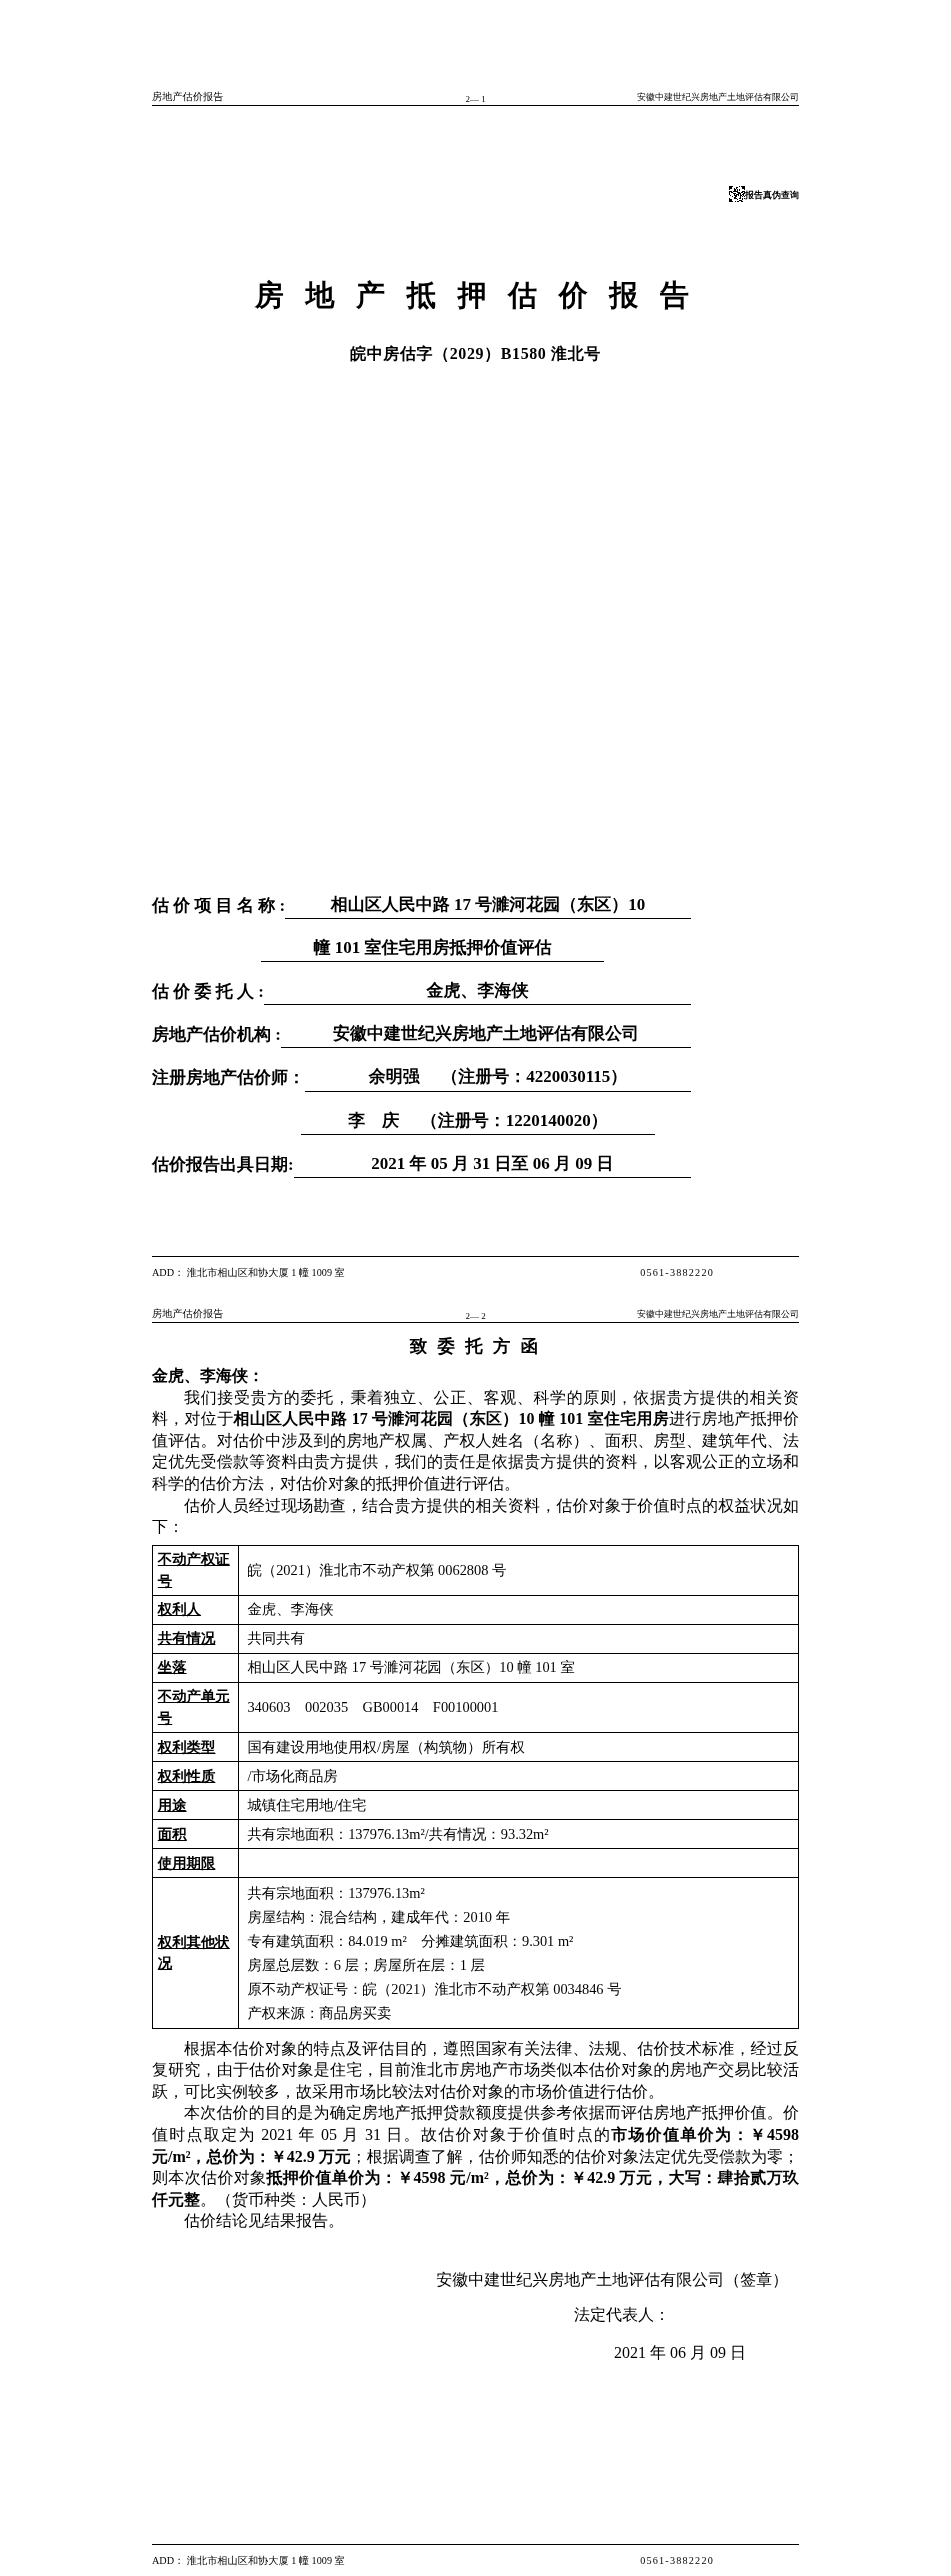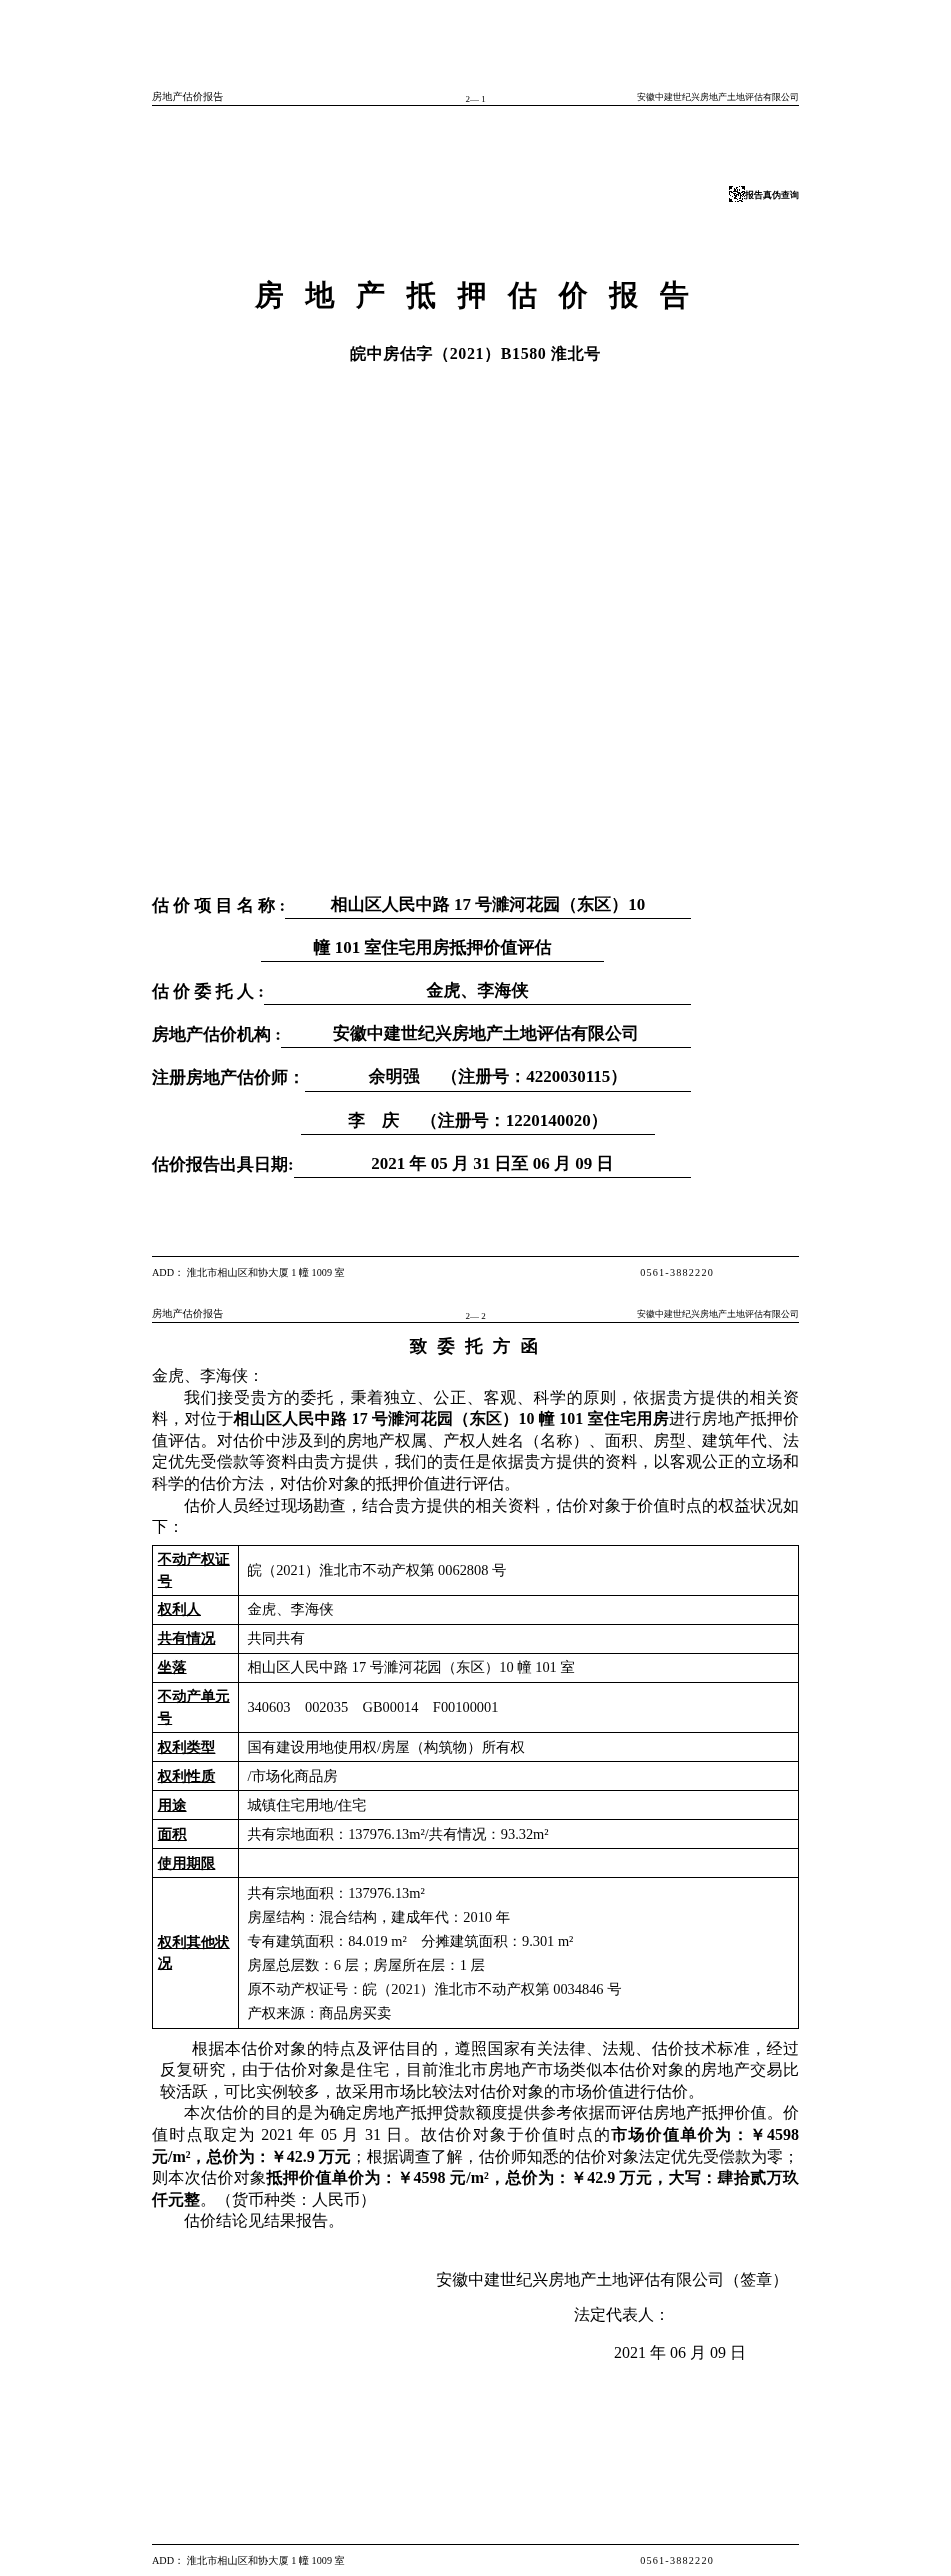--- a/index.html
+++ b/index.html
@@ -47,24 +47,24 @@
   
   .page-footer {
     position: absolute; left: 152px; right: 152px; bottom: 8.4px;
     border-top: 1.2px solid #000; padding-top: 8.4px;
     font-size: 10.2px; display: flex; align-items: baseline;
   }
   .footer-phone { margin-left: auto; margin-right: 85px; letter-spacing: 1.2px; }
 
   
   .letter-title { margin-top: 10.8px; text-align: center; font-size: 17.4px; font-weight: bold; letter-spacing: 3px; }
-  .salutation { margin-top: 7.2px; font-size: 16px; font-weight: normal; line-height: 21.6px; }
+  .salutation { margin-top: 7.2px; font-size: 16px; font-weight: bold; line-height: 21.6px; }
   .para { margin: 0; font-size: 16px; line-height: 21.6px; text-align: justify; text-indent: 2em; }
   .bold { font-weight: bold; }
-  .after-table { margin-top: 8.4px; margin-left: 8px; }
+  .after-table { margin-top: 8.4px; }
 
   
   .info-table { width: 100%; border-collapse: collapse; margin-top: 7.2px; font-size: 14.4px; }
   .info-table td { border: 1.2px solid #000; padding: 3px 8.4px; line-height: 21.6px; vertical-align: middle; height: 29px; }
   .info-table td.lbl { width: 86px; font-weight: bold; padding: 3px 4.8px; text-decoration: underline; }
   .info-table td.tall div { line-height: 24px; }
 
   
   .sign-block { margin-top: 37px; font-size: 16px; text-align: right; line-height: 21.6px; }
   .sign-company { padding-right: 10.8px; }
@@ -297,21 +297,21 @@
               <rect x="19" y="24" width="1" height="1"></rect>
               <rect x="20" y="24" width="1" height="1"></rect>
               <rect x="21" y="24" width="1" height="1"></rect>
             </g>
         </g>
       </svg>
       <div class="qr-caption">报告真伪查询</div>
     </div>
 
     <div class="main-title">房 地 产 抵 押 估 价 报 告</div>
-    <div class="report-no">皖中房估字（2021）B1580 淮北号</div>
+    <div class="report-no">皖中房估字（2029）B1580 淮北号</div>
 
     <div class="cover-form">
       <div class="form-row">
         <span class="f-label">估 价 项 目 名 称 :</span>
         <span class="f-value">相山区人民中路 17 号濉河花园（东区）10</span>
       </div>
       <div class="form-row">
         <span class="f-value f-cont">幢 101 室住宅用房抵押价值评估</span>
       </div>
       <div class="form-row">

